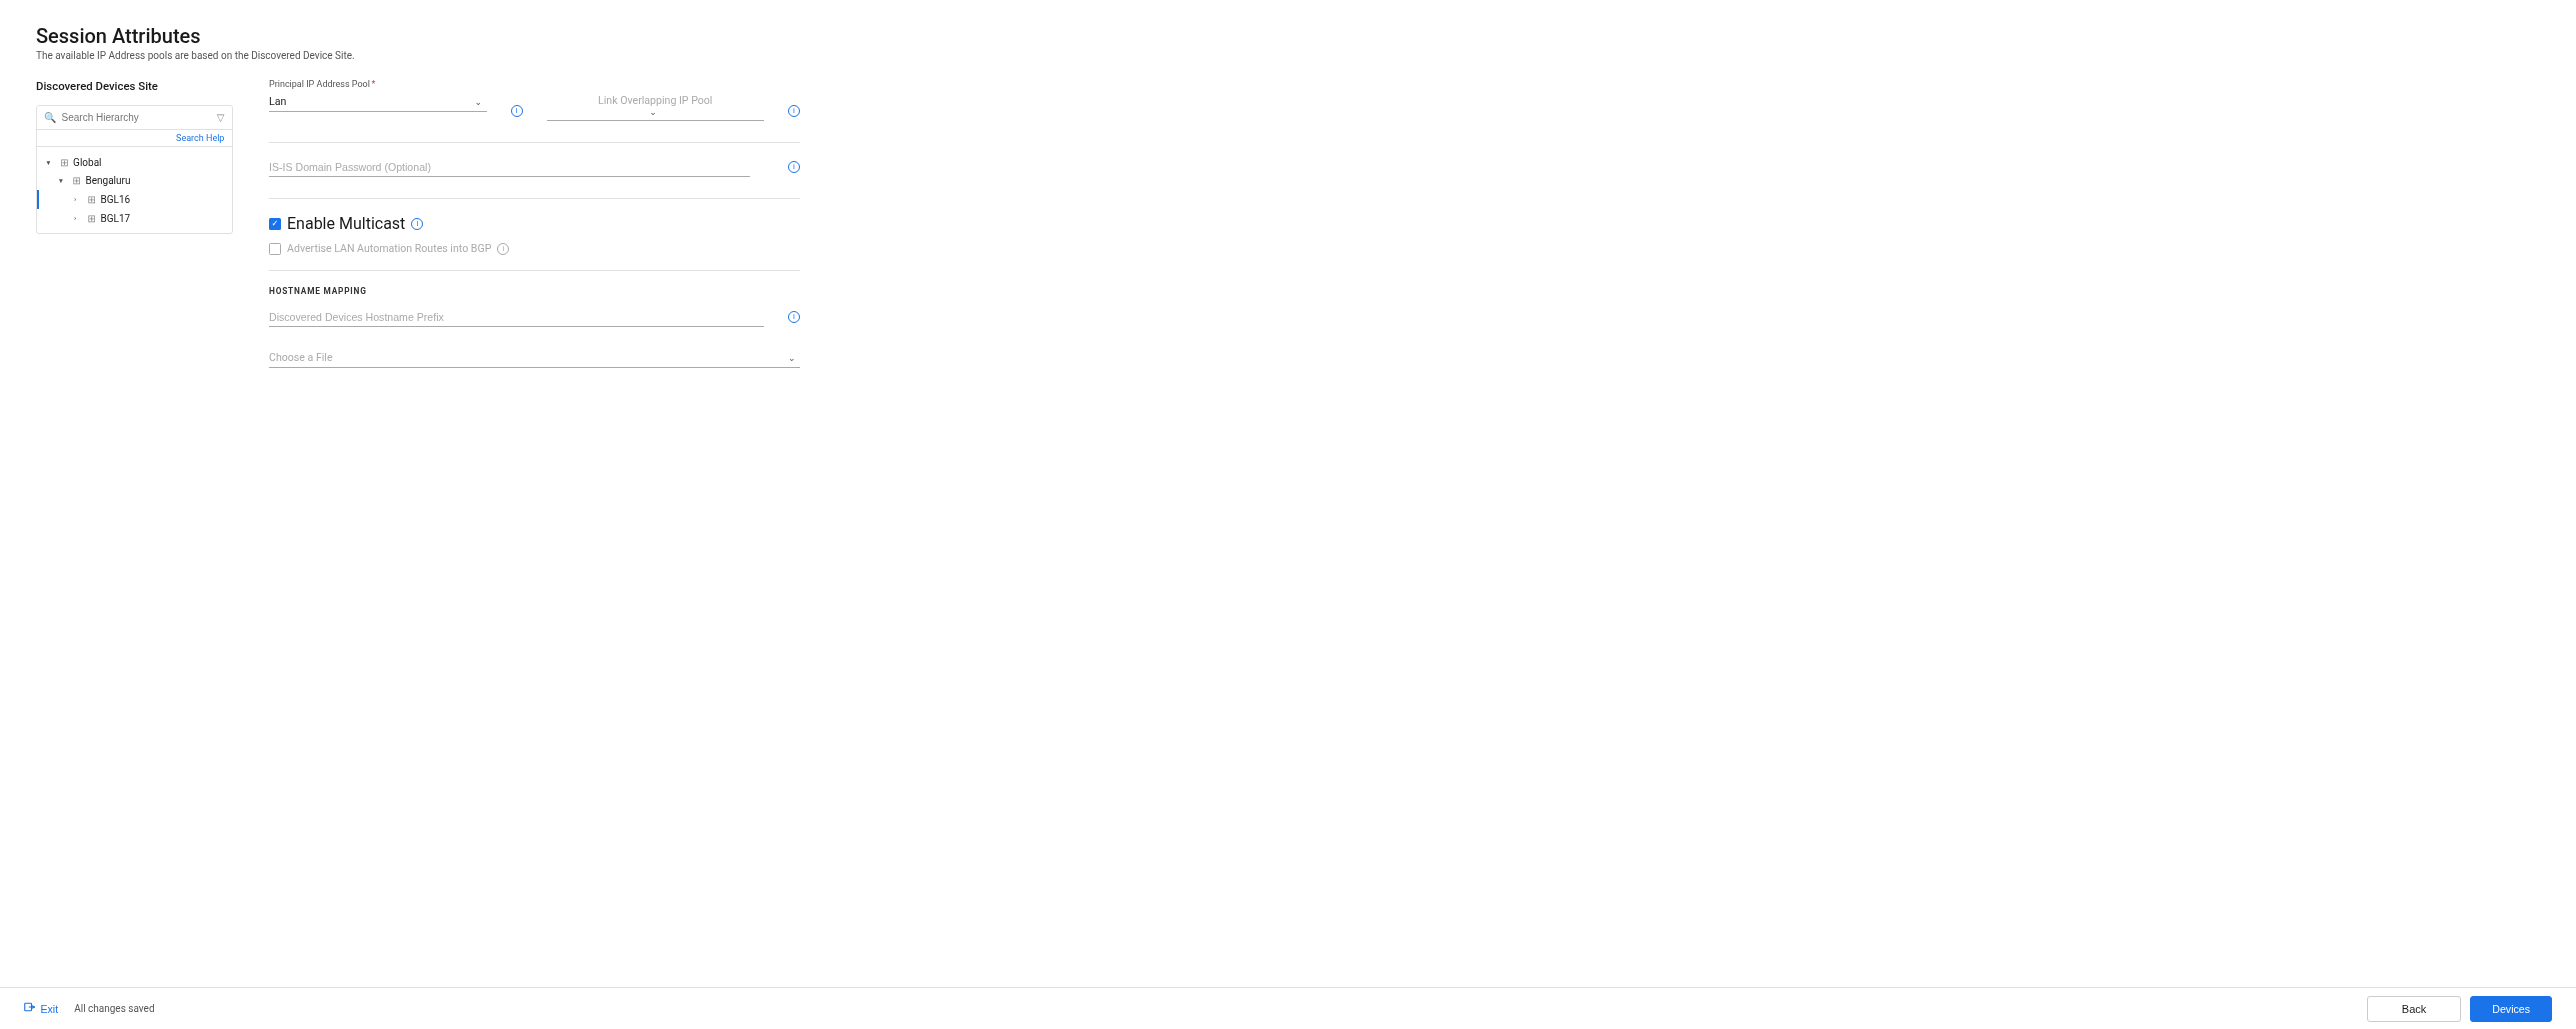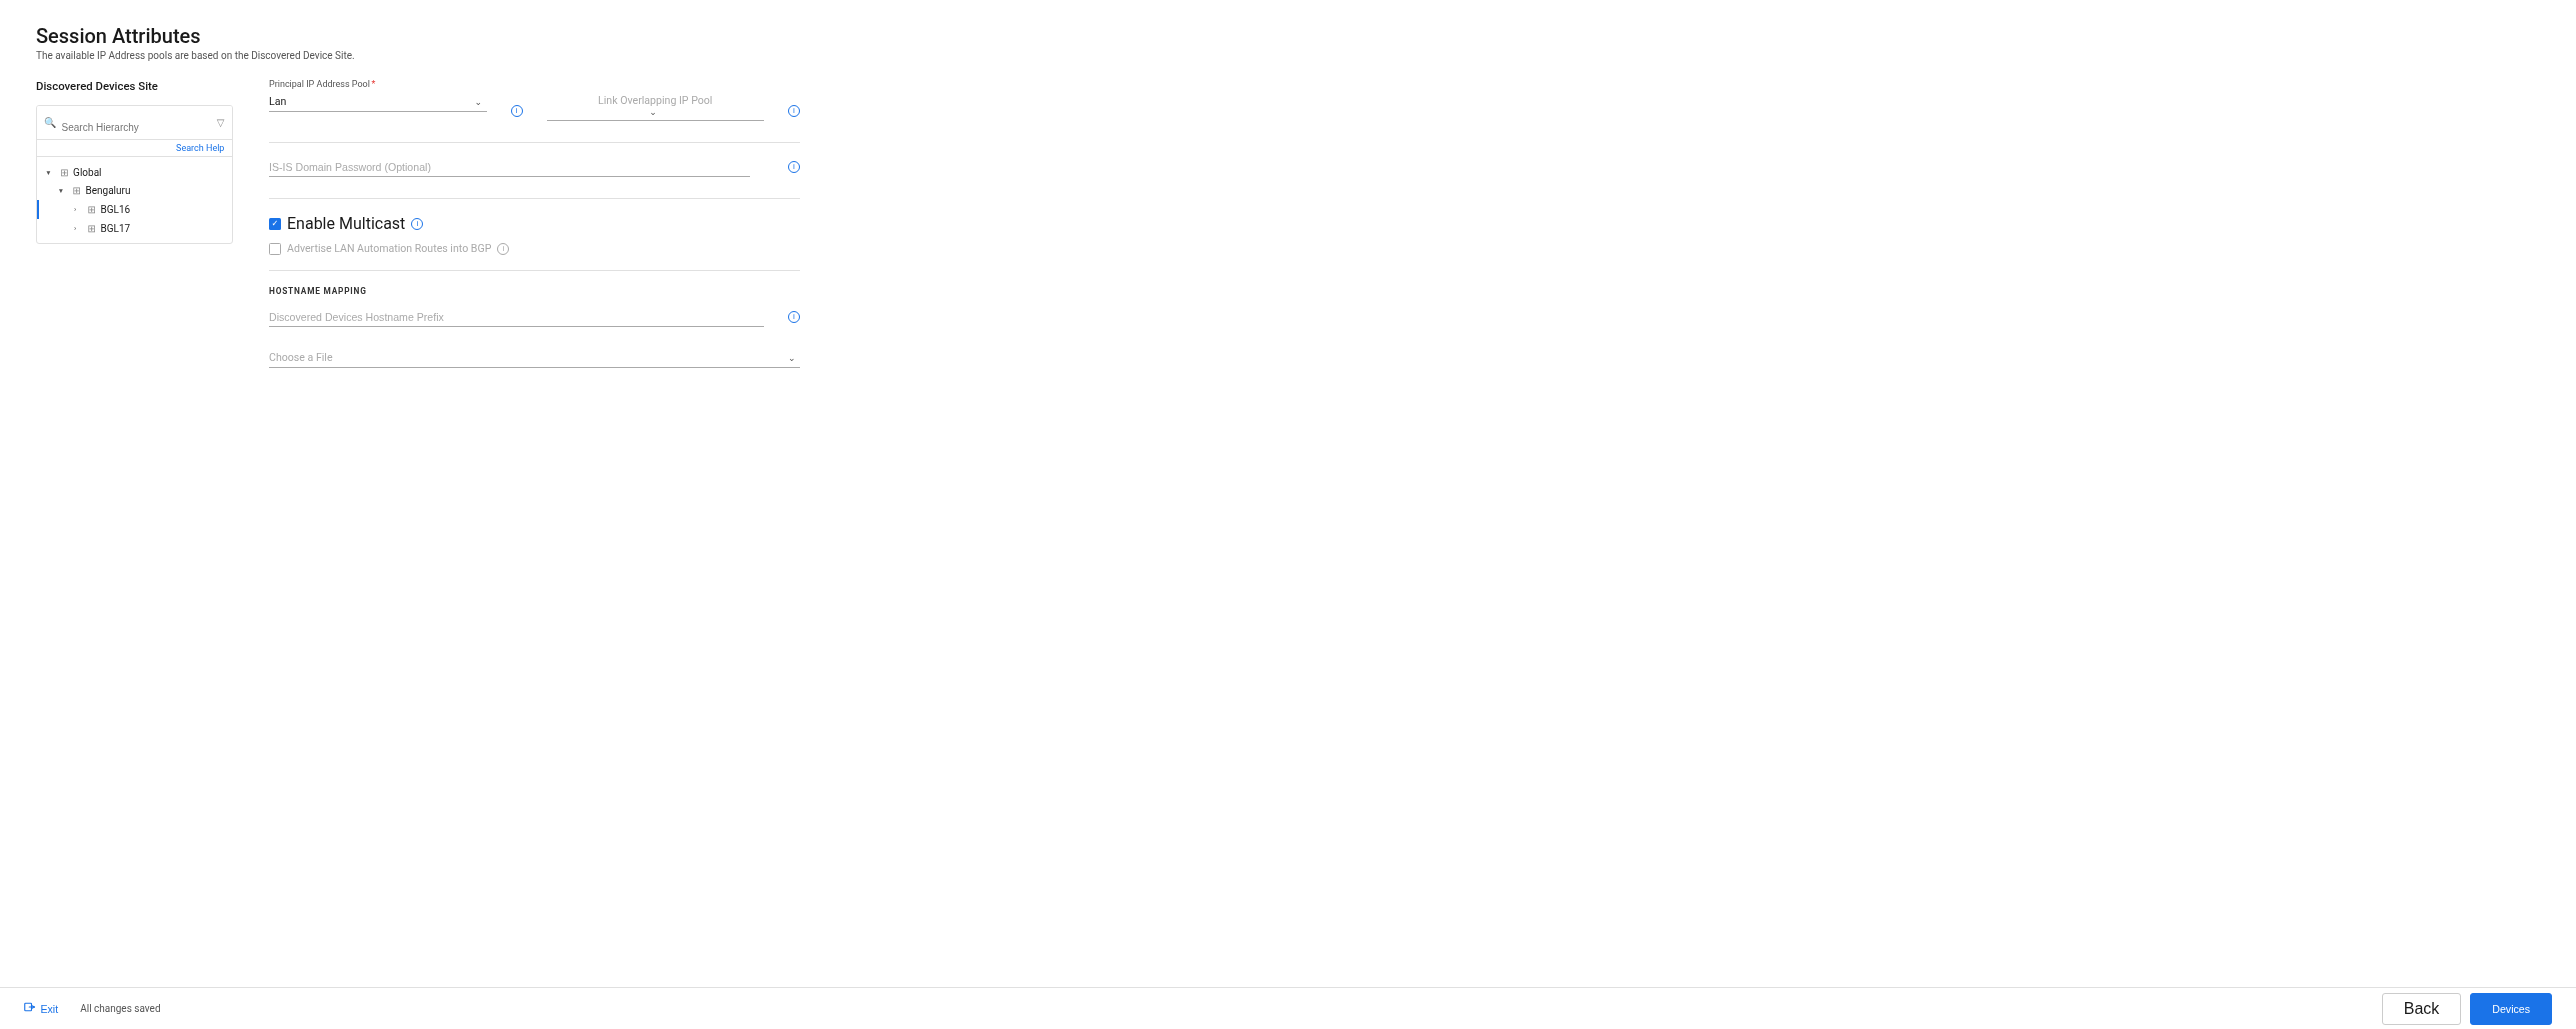--- a/index.html
+++ b/index.html
@@ -68,21 +68,20 @@
       color: #888;
       font-size: 10px;
     }
     .search-input {
       border: none;
       outline: none;
       font-size: 10px;
       color: #555;
       flex: 1;
       background: transparent;
-      margin-top: 10px;
     }
     .filter-icon {
       color: #888;
       font-size: 10px;
       cursor: pointer;
     }
     .search-help-row {
       display: flex;
       justify-content: flex-end;
       padding: 3px 7.6px;
@@ -256,21 +255,21 @@
       border-top: 0.8px solid #e0e0e0;
       display: flex;
       align-items: center;
       padding: 0 24px;
       background: #fff;
       justify-content: space-between;
     }
     .footer-left {
       display: flex;
       align-items: center;
-      gap: 22px;
+      gap: 16px;
     }
     .exit-btn {
       display: flex;
       align-items: center;
       gap: 4.5px;
       color: #1a73e8;
       font-size: 10.6px;
       cursor: pointer;
       background: none;
       border: none;
@@ -281,26 +280,26 @@
     }
     .saved-text {
       font-size: 10px;
       color: #555;
     }
     .footer-right {
       display: flex;
       gap: 9px;
     }
     .btn-back {
-      padding: 6px 21px;
+      padding: 6px 34px;
       border: 0.8px solid #ccc;
       border-radius: 3px;
       background: #fff;
       color: #1a1a1a;
-      font-size: 16px;
+      font-size: 11px;
       cursor: pointer;
     }
     .btn-review {
       padding: 6px 21px;
       border: 0.8px solid #1a73e8;
       border-radius: 3px;
       background: #1a73e8;
       color: #fff;
       font-size: 10.6px;
       cursor: pointer;

